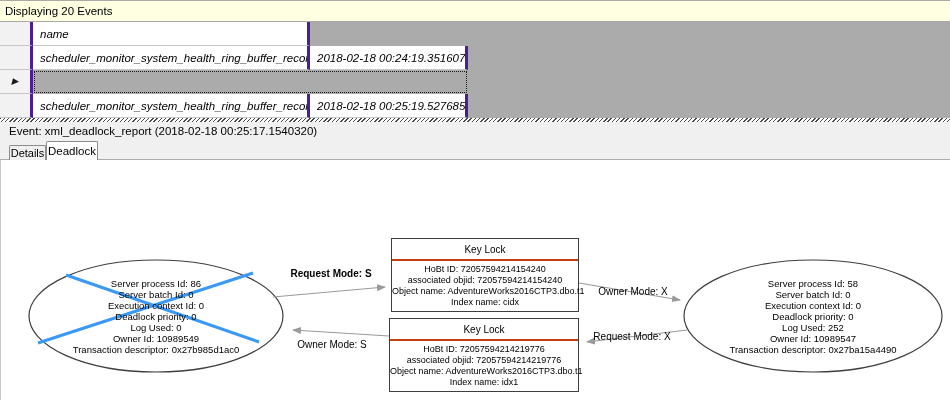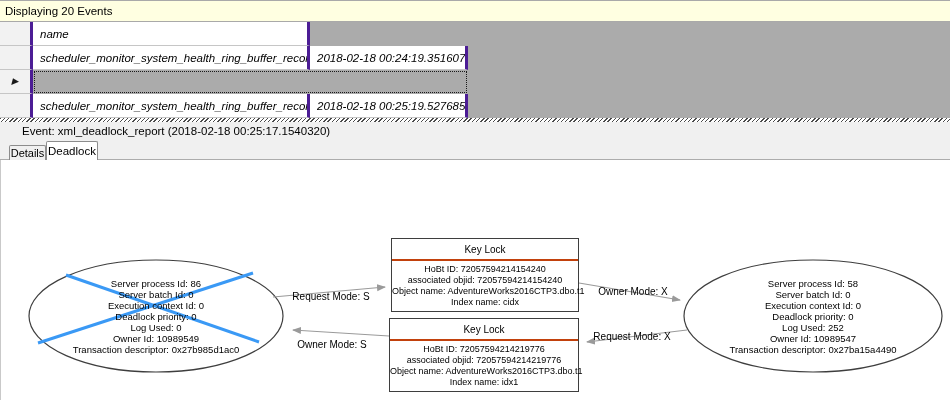--- a/index.html
+++ b/index.html
@@ -23,21 +23,21 @@
   .row-marker{font-size:9px;color:#1a1a1a;line-height:1;}
   .sel-outline{position:absolute;left:33px;top:48px;width:435px;height:24px;
                outline:1px dotted #1a1a1a;outline-offset:-2px;pointer-events:none;}
 
   
   .splitter{position:absolute;left:0;top:118px;width:100%;height:4px;
             background:repeating-linear-gradient(135deg,#4a4a4a 0 1px,#ffffff 1px 3px);}
 
   
   .event-bar{position:absolute;left:0;top:122px;width:100%;height:18px;box-sizing:border-box;
-             background:#F0F0F0;display:flex;align-items:center;padding-left:22px;font-size:11.5px;}
+             background:#F0F0F0;display:flex;align-items:center;padding-left:9px;font-size:11.5px;}
 
   
   .tabstrip{position:absolute;left:0;top:140px;width:100%;height:20px;background:#F0F0F0;}
   .tabstrip .baseline{position:absolute;left:0;bottom:0;width:100%;height:1px;background:#ACACAC;}
   .tab{position:absolute;bottom:0;box-sizing:border-box;display:flex;align-items:center;justify-content:center;
        border:1px solid #8C8C8C;border-bottom:none;border-radius:2px 2px 0 0;font-size:11px;}
   .tab.inactive{left:9px;width:37px;height:15px;background:#F0F0F0;}
   .tab.active{left:46px;width:52px;height:19px;background:#fff;z-index:2;font-size:11.5px;}
 
   
@@ -150,19 +150,19 @@
     <div class="lock-box" style="left:388px;top:158px;width:190px;height:74px;">
       <div class="lock-title">Key Lock</div>
       <div class="lock-lines">
           <div>HoBt ID: 72057594214219776</div>
           <div>associated objid: 72057594214219776</div>
           <div>Object name: AdventureWorks2016CTP3.dbo.t1</div>
           <div>Index name: idx1</div>
         </div>
     </div>
 
-    <div class="edge-label" style="left:330px;top:136px;">Request Mode: S</div>
+    <div class="edge-label" style="left:330px;top:113px;font-weight:bold;">Request Mode: S</div>
     <div class="edge-label" style="left:331px;top:171px;margin-top:13px;">Owner Mode: S</div>
     <div class="edge-label" style="left:632px;top:131px;">Owner Mode: X</div>
     <div class="edge-label" style="left:631px;top:176px;">Request Mode: X</div>
   </div>
 
 </div>
 
 </body></html>

